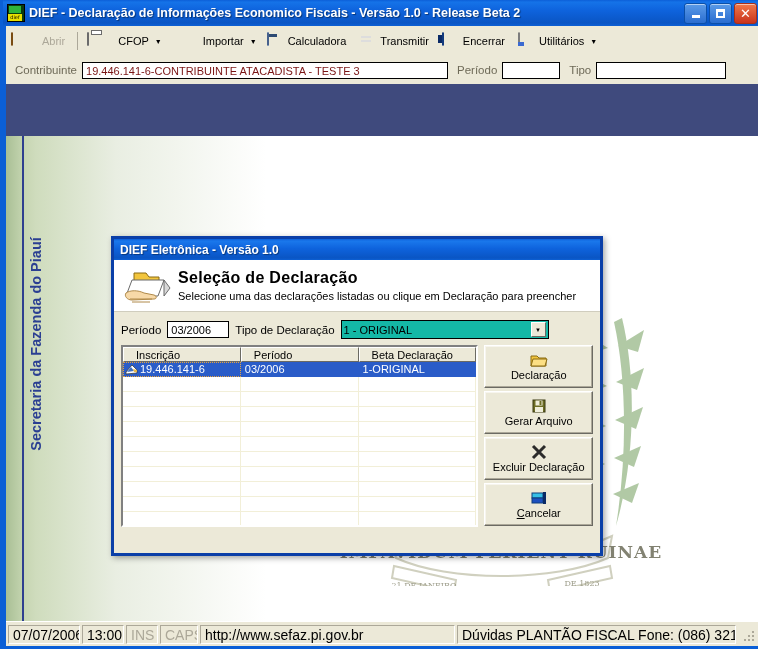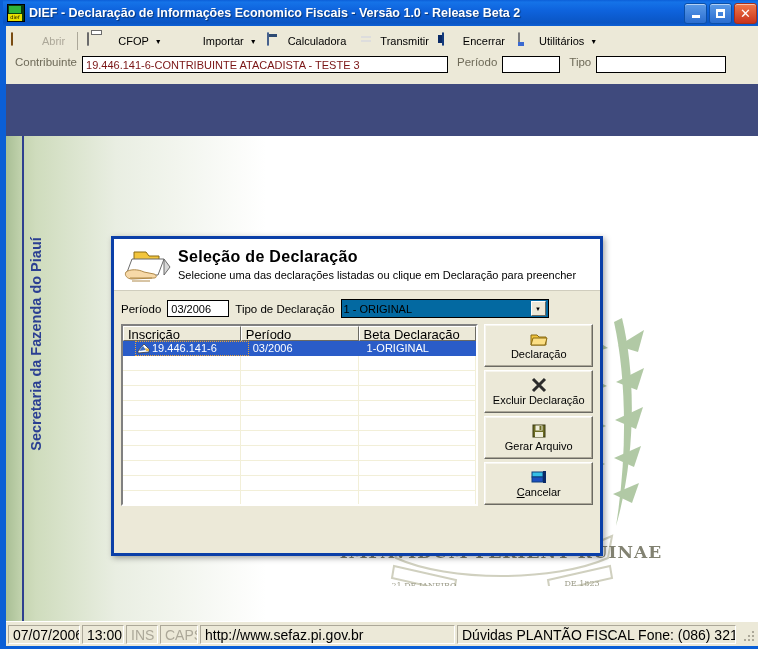--- a/index.html
+++ b/index.html
@@ -75,21 +75,21 @@
   .ico-calc::after{content:"";position:absolute;left:1px;top:1px;width:8px;height:3px;background:#2c4a72;}
   .ico-transmit{width:16px;height:14px;margin-top:2px;background:#1d1d1d;border-radius:2px;position:relative;}
   .ico-transmit::after{content:"";position:absolute;left:2px;top:3px;width:10px;height:2px;background:#ddd;box-shadow:0 4px 0 #ddd;}
   .ico-folder{width:15px;height:12px;margin-top:3px;background:linear-gradient(to bottom,#f0f0f0,#b9b9b9);border:1px solid #7d7d7d;border-radius:1px;position:relative;}
   .ico-folder::after{content:"";position:absolute;left:-1px;bottom:-1px;width:6px;height:4px;background:#3b6ad1;}
   .ico-exit{width:16px;height:14px;margin-top:2px;background:linear-gradient(to bottom,#36c0e6 0 55%,#1c4fbf 55% 100%);border:1px solid #123a7d;border-radius:1px;position:relative;}
   .ico-exit::after{content:"";position:absolute;right:1px;top:2px;width:4px;height:8px;background:#0a2a66;}
   
   .contribbar{
     position:absolute;left:3px;top:56px;width:752px;height:28px;
-    background:#ece9d8;display:flex;align-items:flex-start;
+    background:#ece9d8;display:flex;align-items:center;
     border-bottom:1px solid #8a8674;
   }
   .cb-label{color:#6e6a58;font-size:11.5px;padding:0 5px 0 9px;}
   .cb-input{
     background:#fff;border:1px solid #000;height:17px;line-height:17px;
     font-size:11px;color:#7a1414;padding:0 3px;box-sizing:border-box;
     white-space:nowrap;overflow:hidden;
   }
   .cb-contrib{width:366px;}
   .cb-periodo{width:58px;}
@@ -138,50 +138,50 @@
   }
   .hand-icon{width:54px;height:42px;flex:none;}
   .dlg-head-txt{padding-left:4px;}
   .dlg-h1{font-weight:bold;font-size:16px;color:#000;letter-spacing:.3px;}
   .dlg-h2{font-size:11px;color:#000;margin-top:3px;}
   .dlg-body{padding:8px 7px 0 7px;}
   .row-filters{display:flex;align-items:center;gap:6px;margin-bottom:6px;}
   .f-label{font-size:11.5px;color:#000;}
   .f-periodo{width:62px;height:17px;line-height:17px;background:#fff;border:1px solid #000;font-size:11px;padding:0 3px;box-sizing:border-box;}
   .f-tipo{
-    width:208px;height:19px;background:#0369a1;border:1px solid #000;
+    width:208px;height:19px;background:#14b8a6;border:1px solid #000;
     font-size:11px;padding:0 2px;box-sizing:border-box;
     display:flex;align-items:center;justify-content:space-between;
   }
   .combo-btn{
     width:15px;height:15px;background:#ece9d8;
     border:1px solid #fff;border-right-color:#6b6a63;border-bottom-color:#6b6a63;
     display:flex;align-items:center;justify-content:center;
     font-size:6px;color:#000;box-sizing:border-box;
   }
   .grid-wrap{display:flex;gap:6px;}
   .grid{
     width:362px;height:182px;background:#fff;
     border:2px solid;border-color:#808080 #fff #fff #808080;
     box-sizing:border-box;overflow:hidden;
   }
   .ghead{display:flex;height:15px;background:#ece9d8;}
   .gh{
-    font-size:13px;color:#000;padding-left:4px;line-height:15px;
+    font-size:11px;color:#000;padding-left:12px;line-height:15px;
     border:1px solid;border-color:#fff #6b6a63 #6b6a63 #fff;
     box-sizing:border-box;overflow:hidden;white-space:nowrap;
   }
   .c1{width:118px;} .c2{width:118px;} .c3{width:118px;}
   .grow{display:flex;height:15px;}
   .grow .gc{
     font-size:11px;line-height:15px;padding-left:4px;box-sizing:border-box;
     border-right:1px solid #f2efd8;border-bottom:1px solid #f2efd8;
     white-space:nowrap;overflow:hidden;
   }
-  .grow.sel{background:#2a5cc8;padding-left:12px;}
+  .grow.sel{background:#2a5cc8;}
   .grow.sel .gc{color:#fff;border-right-color:#2a5cc8;border-bottom-color:#2a5cc8;}
   .grow.sel .gc.first{
     border:1px dotted #e8a33c;box-sizing:border-box;
     display:flex;align-items:center;gap:2px;padding-left:1px;
   }
   .rowicon{width:13px;height:11px;flex:none;}
   .btncol{display:flex;flex-direction:column;gap:3px;width:110px;}
   .dbtn{
     height:43px;background:#ece9d8;
     border:1px solid;border-color:#fff #6b6a63 #6b6a63 #fff;
@@ -341,20 +341,23 @@
         <path d="M56 300 C110 326 222 326 276 300 L272 322 C218 346 112 346 60 322 Z" fill="#ffffff" stroke="#c8c8b4" stroke-width="2"></path>
         <text x="165" y="322" font-family="DejaVu Serif, serif" font-size="17" font-weight="bold" fill="#6d6d5a" text-anchor="middle" letter-spacing="1">IMPAVIDUM FERIENT RUINAE</text>
         <path d="M58 330 L120 344 L118 356 L56 342 Z" fill="#fff" stroke="#c8c8b4" stroke-width="2"></path>
         <path d="M212 344 L274 330 L276 342 L214 356 Z" fill="#fff" stroke="#c8c8b4" stroke-width="2"></path>
         <text x="88" y="352" font-family="DejaVu Serif, serif" font-size="8" fill="#8d8d77" text-anchor="middle">21 DE JANEIRO</text>
         <text x="246" y="350" font-family="DejaVu Serif, serif" font-size="8" fill="#8d8d77" text-anchor="middle">DE 1823</text>
       </svg>
     </div>
 
     <div class="dialog">
+      <div class="dlg-title">
+        <span>DIEF Eletrônica - Versão 1.0</span>
+      </div>
 
       <div class="dlg-head">
         <svg class="hand-icon" viewBox="0 0 54 42">
           <path d="M14 8 h12 l3 4 h10 v5 h-25 z" fill="#f2c53d" stroke="#8a6a12" stroke-width="1"></path>
           <path d="M12 15 h32 l-6 16 h-32 z" fill="#ffffff" stroke="#6b6b6b" stroke-width="1"></path>
           <path d="M44 15 l6 8 -6 8 z" fill="#d8d8d8" stroke="#6b6b6b" stroke-width="1"></path>
           <path d="M6 28 c4 -3 12 -3 18 0 l10 2 c3 1 3 4 0 4 l-22 1 c-5 0 -8 -4 -6 -7 z" fill="#f7d9a8" stroke="#b08a4a" stroke-width="1"></path>
           <path d="M10 34 h22 M12 37 h18" stroke="#b08a4a" stroke-width="1" fill="none"></path>
         </svg>
         <div class="dlg-head-txt">
@@ -450,32 +453,32 @@
           <div class="btncol">
             <div class="dbtn">
               <svg class="bico" viewBox="0 0 18 16">
                 <path d="M1 4 h6 l2 2 h7 v8 h-15 z" fill="#f2c53d" stroke="#8a6a12" stroke-width="1"></path>
                 <path d="M3 7 h14 l-2 7 h-14 z" fill="#fcdf84" stroke="#8a6a12" stroke-width="1"></path>
               </svg>
               <span class="dbtn-lbl">Declaração</span>
             </div>
             <div class="dbtn">
               <svg class="bico" viewBox="0 0 18 16">
-                <path d="M3 2 L15 14 M15 2 L3 14" stroke="#2b2b2b" stroke-width="3" fill="none"></path>
-              </svg>
-              <span class="dbtn-lbl">Excluir Declaração</span>
-            </div>
-            <div class="dbtn">
-              <svg class="bico" viewBox="0 0 18 16">
                 <rect x="3" y="2" width="12" height="12" fill="#6d6d24" stroke="#3a3a12" stroke-width="1"></rect>
                 <rect x="5.5" y="2.5" width="7" height="5" fill="#efeedb"></rect>
                 <rect x="9.5" y="3" width="2" height="4" fill="#6d6d24"></rect>
                 <rect x="5" y="9" width="8" height="5" fill="#efeedb"></rect>
               </svg>
               <span class="dbtn-lbl">Gerar Arquivo</span>
+            </div>
+            <div class="dbtn">
+              <svg class="bico" viewBox="0 0 18 16">
+                <path d="M3 2 L15 14 M15 2 L3 14" stroke="#2b2b2b" stroke-width="3" fill="none"></path>
+              </svg>
+              <span class="dbtn-lbl">Excluir Declaração</span>
             </div>
             <div class="dbtn">
               <svg class="bico" viewBox="0 0 18 16">
                 <rect x="2" y="3" width="11" height="5" fill="#36c0e6" stroke="#0d3f7d" stroke-width="1"></rect>
                 <rect x="2" y="8" width="11" height="5" fill="#1c4fbf" stroke="#0d3f7d" stroke-width="1"></rect>
                 <rect x="13" y="2" width="3" height="12" fill="#0a2a66"></rect>
               </svg>
               <span class="dbtn-lbl"><span class="u">C</span><span>ancelar</span></span>
             </div>
           </div>

